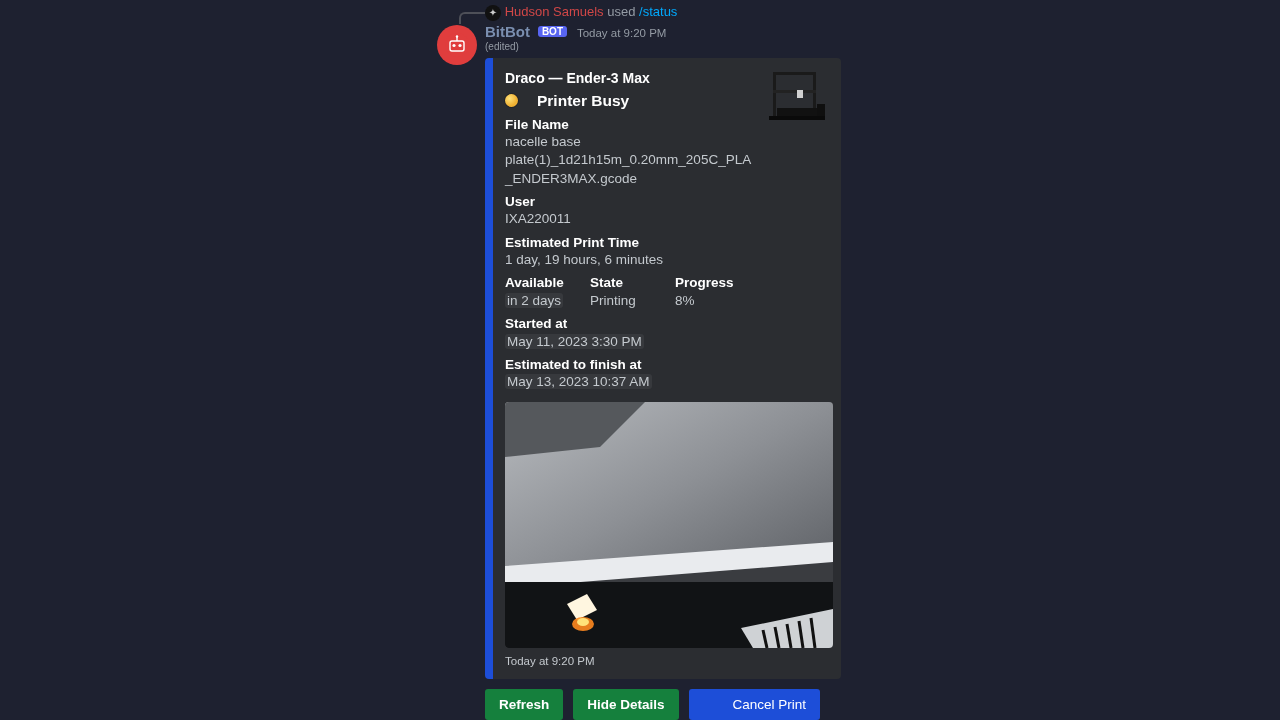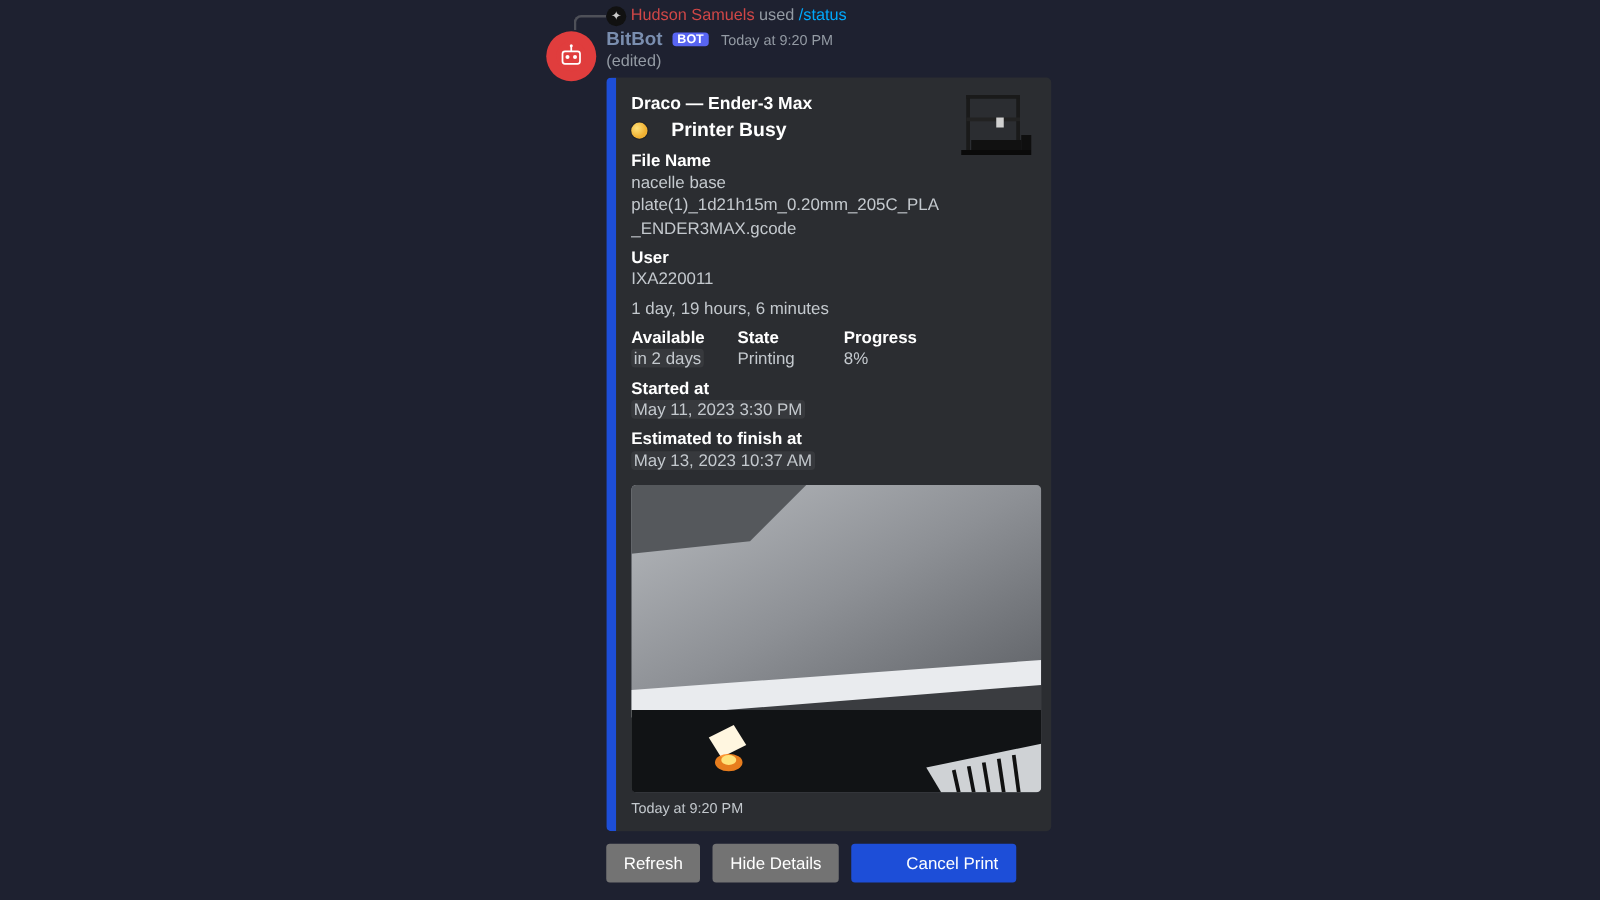--- a/index.html
+++ b/index.html
@@ -67,21 +67,21 @@
     color: #fff;
     font-size: 10px;
     font-weight: 600;
     padding: 0 4px;
     border-radius: 3px;
     margin-left: 4px;
     vertical-align: 2px;
     text-transform: uppercase;
   }
   .timestamp { color: #949ba4; font-size: 11.5px; margin-left: 6px; }
-  .edited { color: #949ba4; font-size: 13px; display: block; margin-top: 1px; }
+  .edited { color: #949ba4; font-size: 10px; display: block; margin-top: 1px; }
   .embed {
     margin-left: 48px;
     margin-top: 6px;
     width: 356px;
     background: #2b2d31;
     border-left: 8px solid #1d4ed8;
     border-radius: 4px;
     padding: 12px 14px 12px 12px;
     position: relative;
   }
@@ -120,21 +120,21 @@
   .btn-row { margin-left: 48px; margin-top: 10px; display: flex; gap: 10px; }
   .btn {
     border: none;
     border-radius: 3px;
     padding: 8px 14px;
     font-size: 13.5px;
     font-weight: 500;
     color: #fff;
     cursor: pointer;
   }
-  .btn-grey { background: #737373; }
+  .btn-grey { background: #15803d; font-weight: bold; }
   .btn-red { background: #1d4ed8; padding-left: 44px; }
 </style>
 </head>
 <body>
 
 <div class="message-wrap">
 
   <div class="cmd-line">
     <div class="cmd-branch"></div>
     <span class="cmd-avatar">✦</span>
@@ -184,20 +184,21 @@
       <div class="field-label">File Name</div>
       <div class="field-value">nacelle base plate(1)_1d21h15m_0.20mm_205C_PLA_ENDER3MAX.gcode</div>
     </div>
 
     <div class="field">
       <div class="field-label">User</div>
       <div class="field-value">IXA220011</div>
     </div>
 
     <div class="field">
+      <div class="field-label">Estimated Print Time</div>
       <div class="field-value">1 day, 19 hours, 6 minutes</div>
     </div>
 
     <div class="inline-row">
       <div class="col">
         <div class="field-label">Available</div>
         <div class="field-value pill"><span>in 2 days</span></div>
       </div>
       <div class="col">
         <div class="field-label">State</div>

